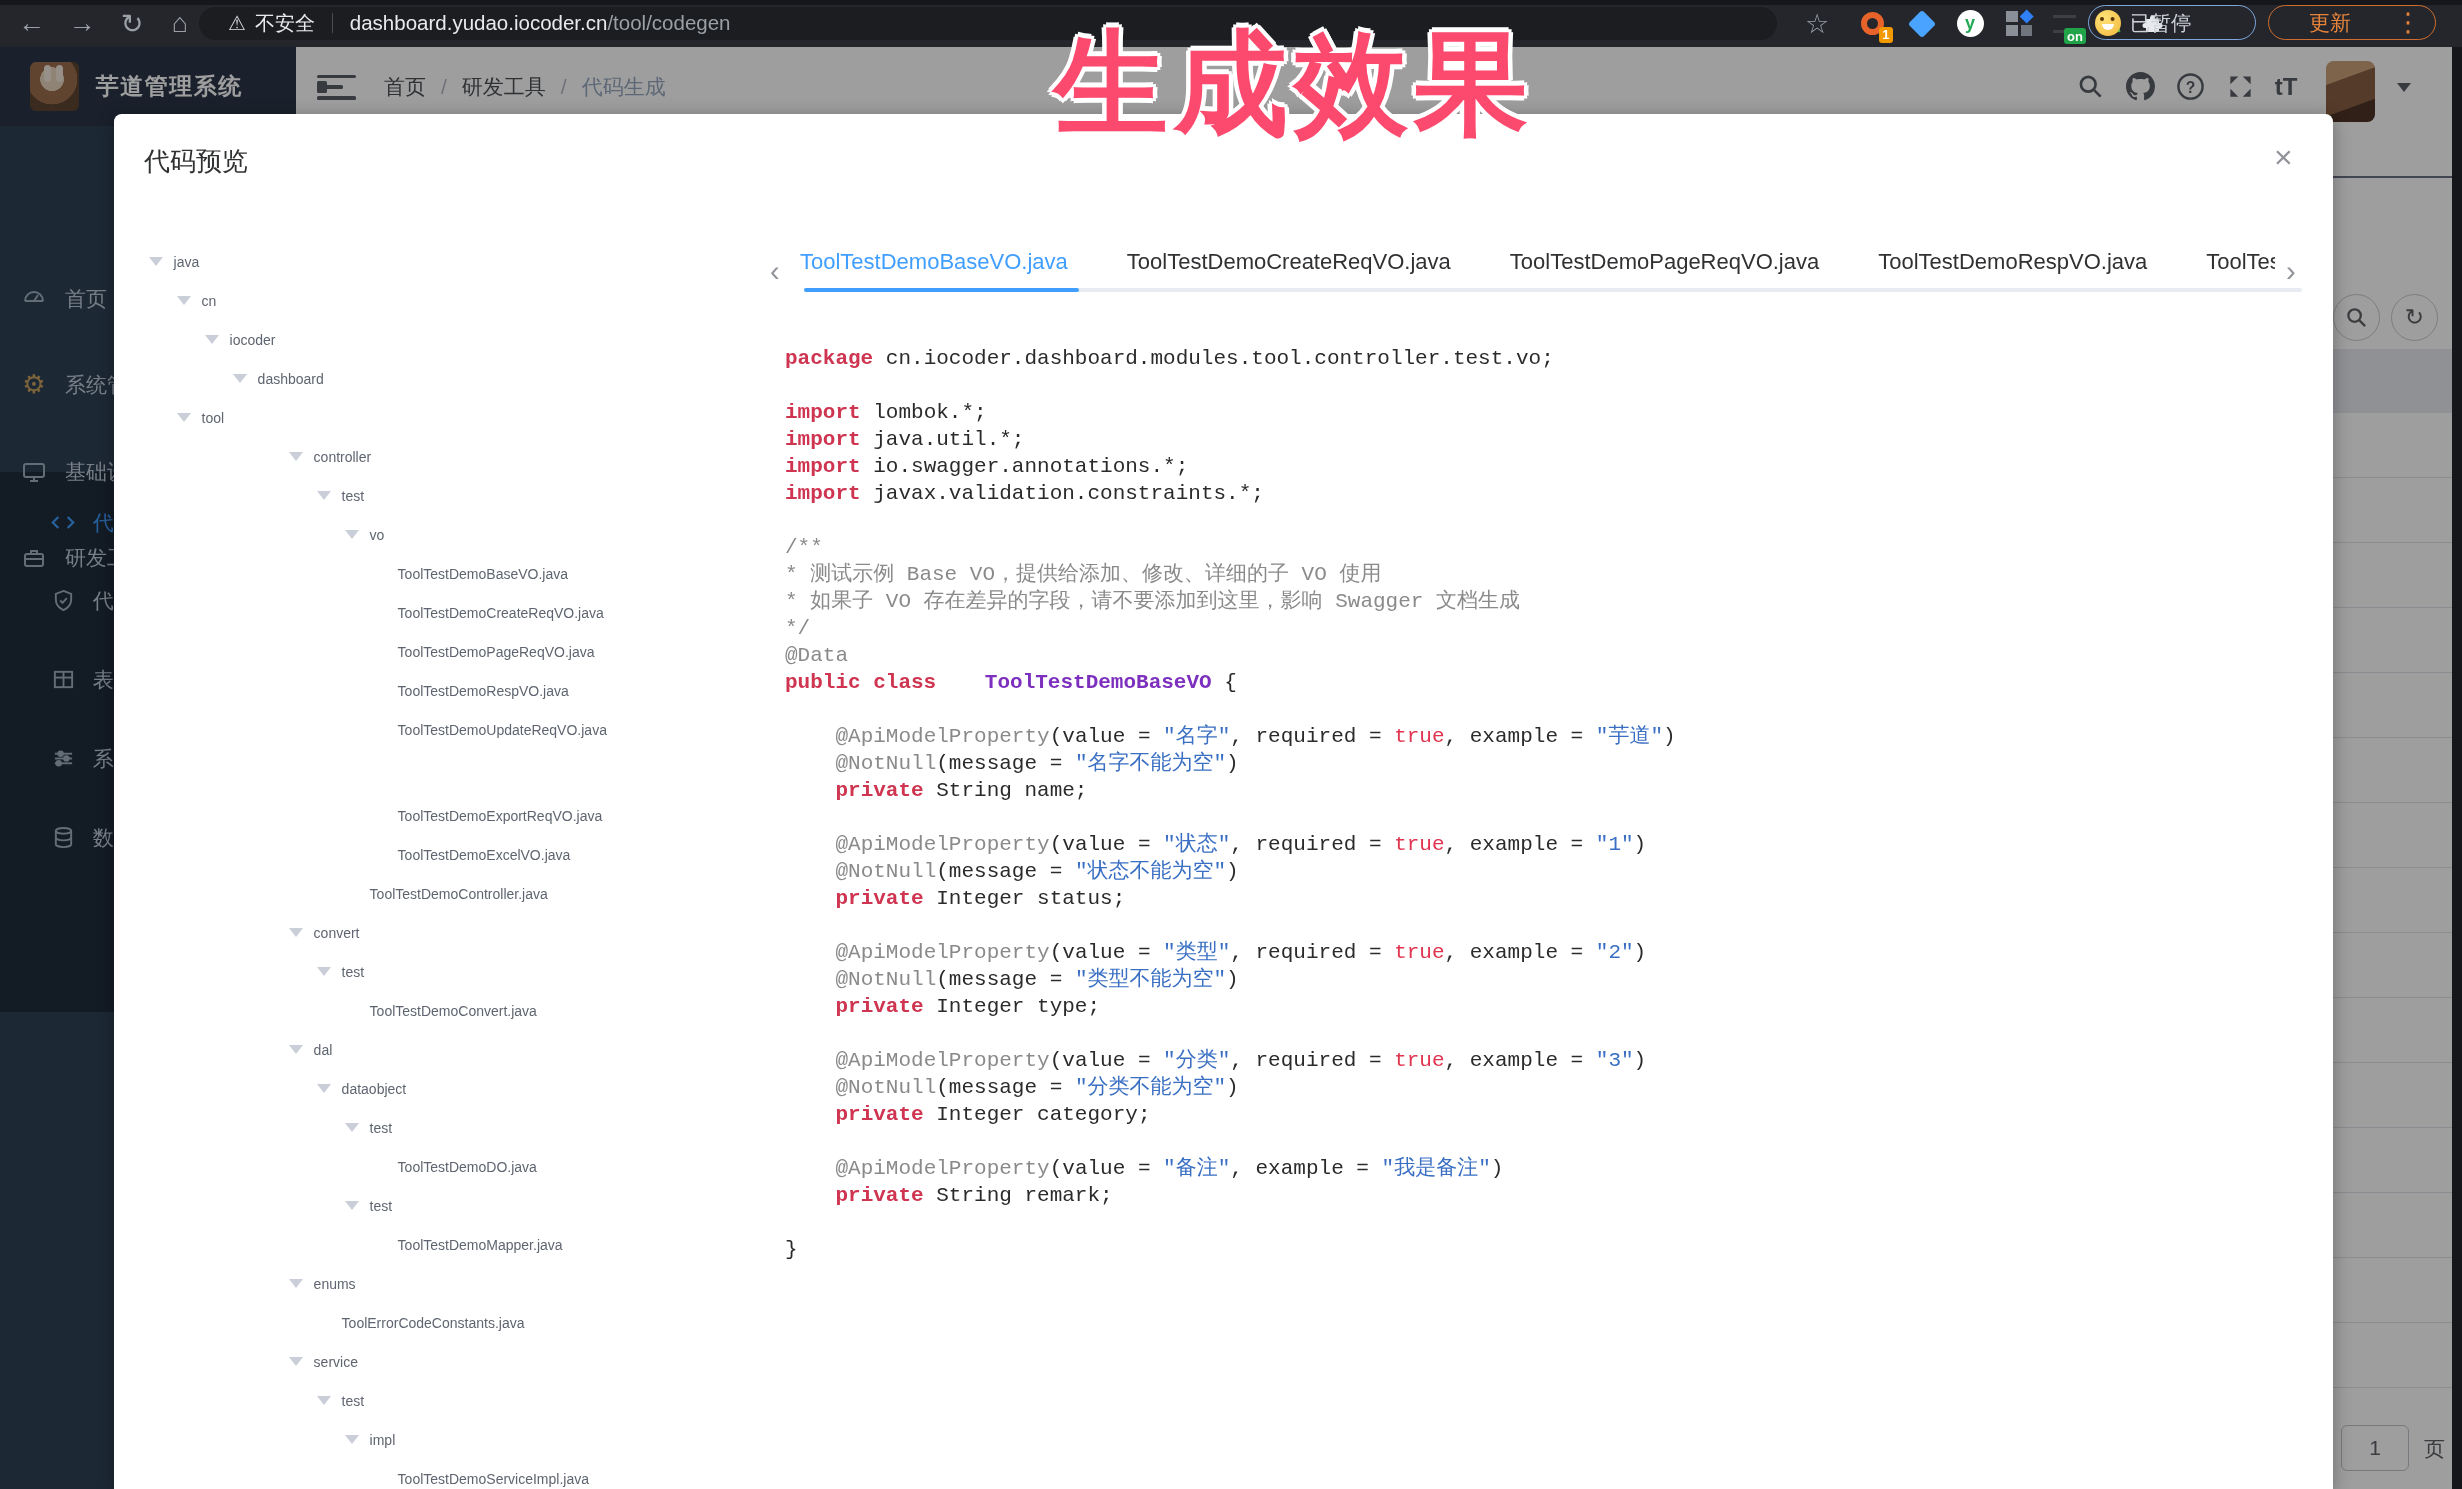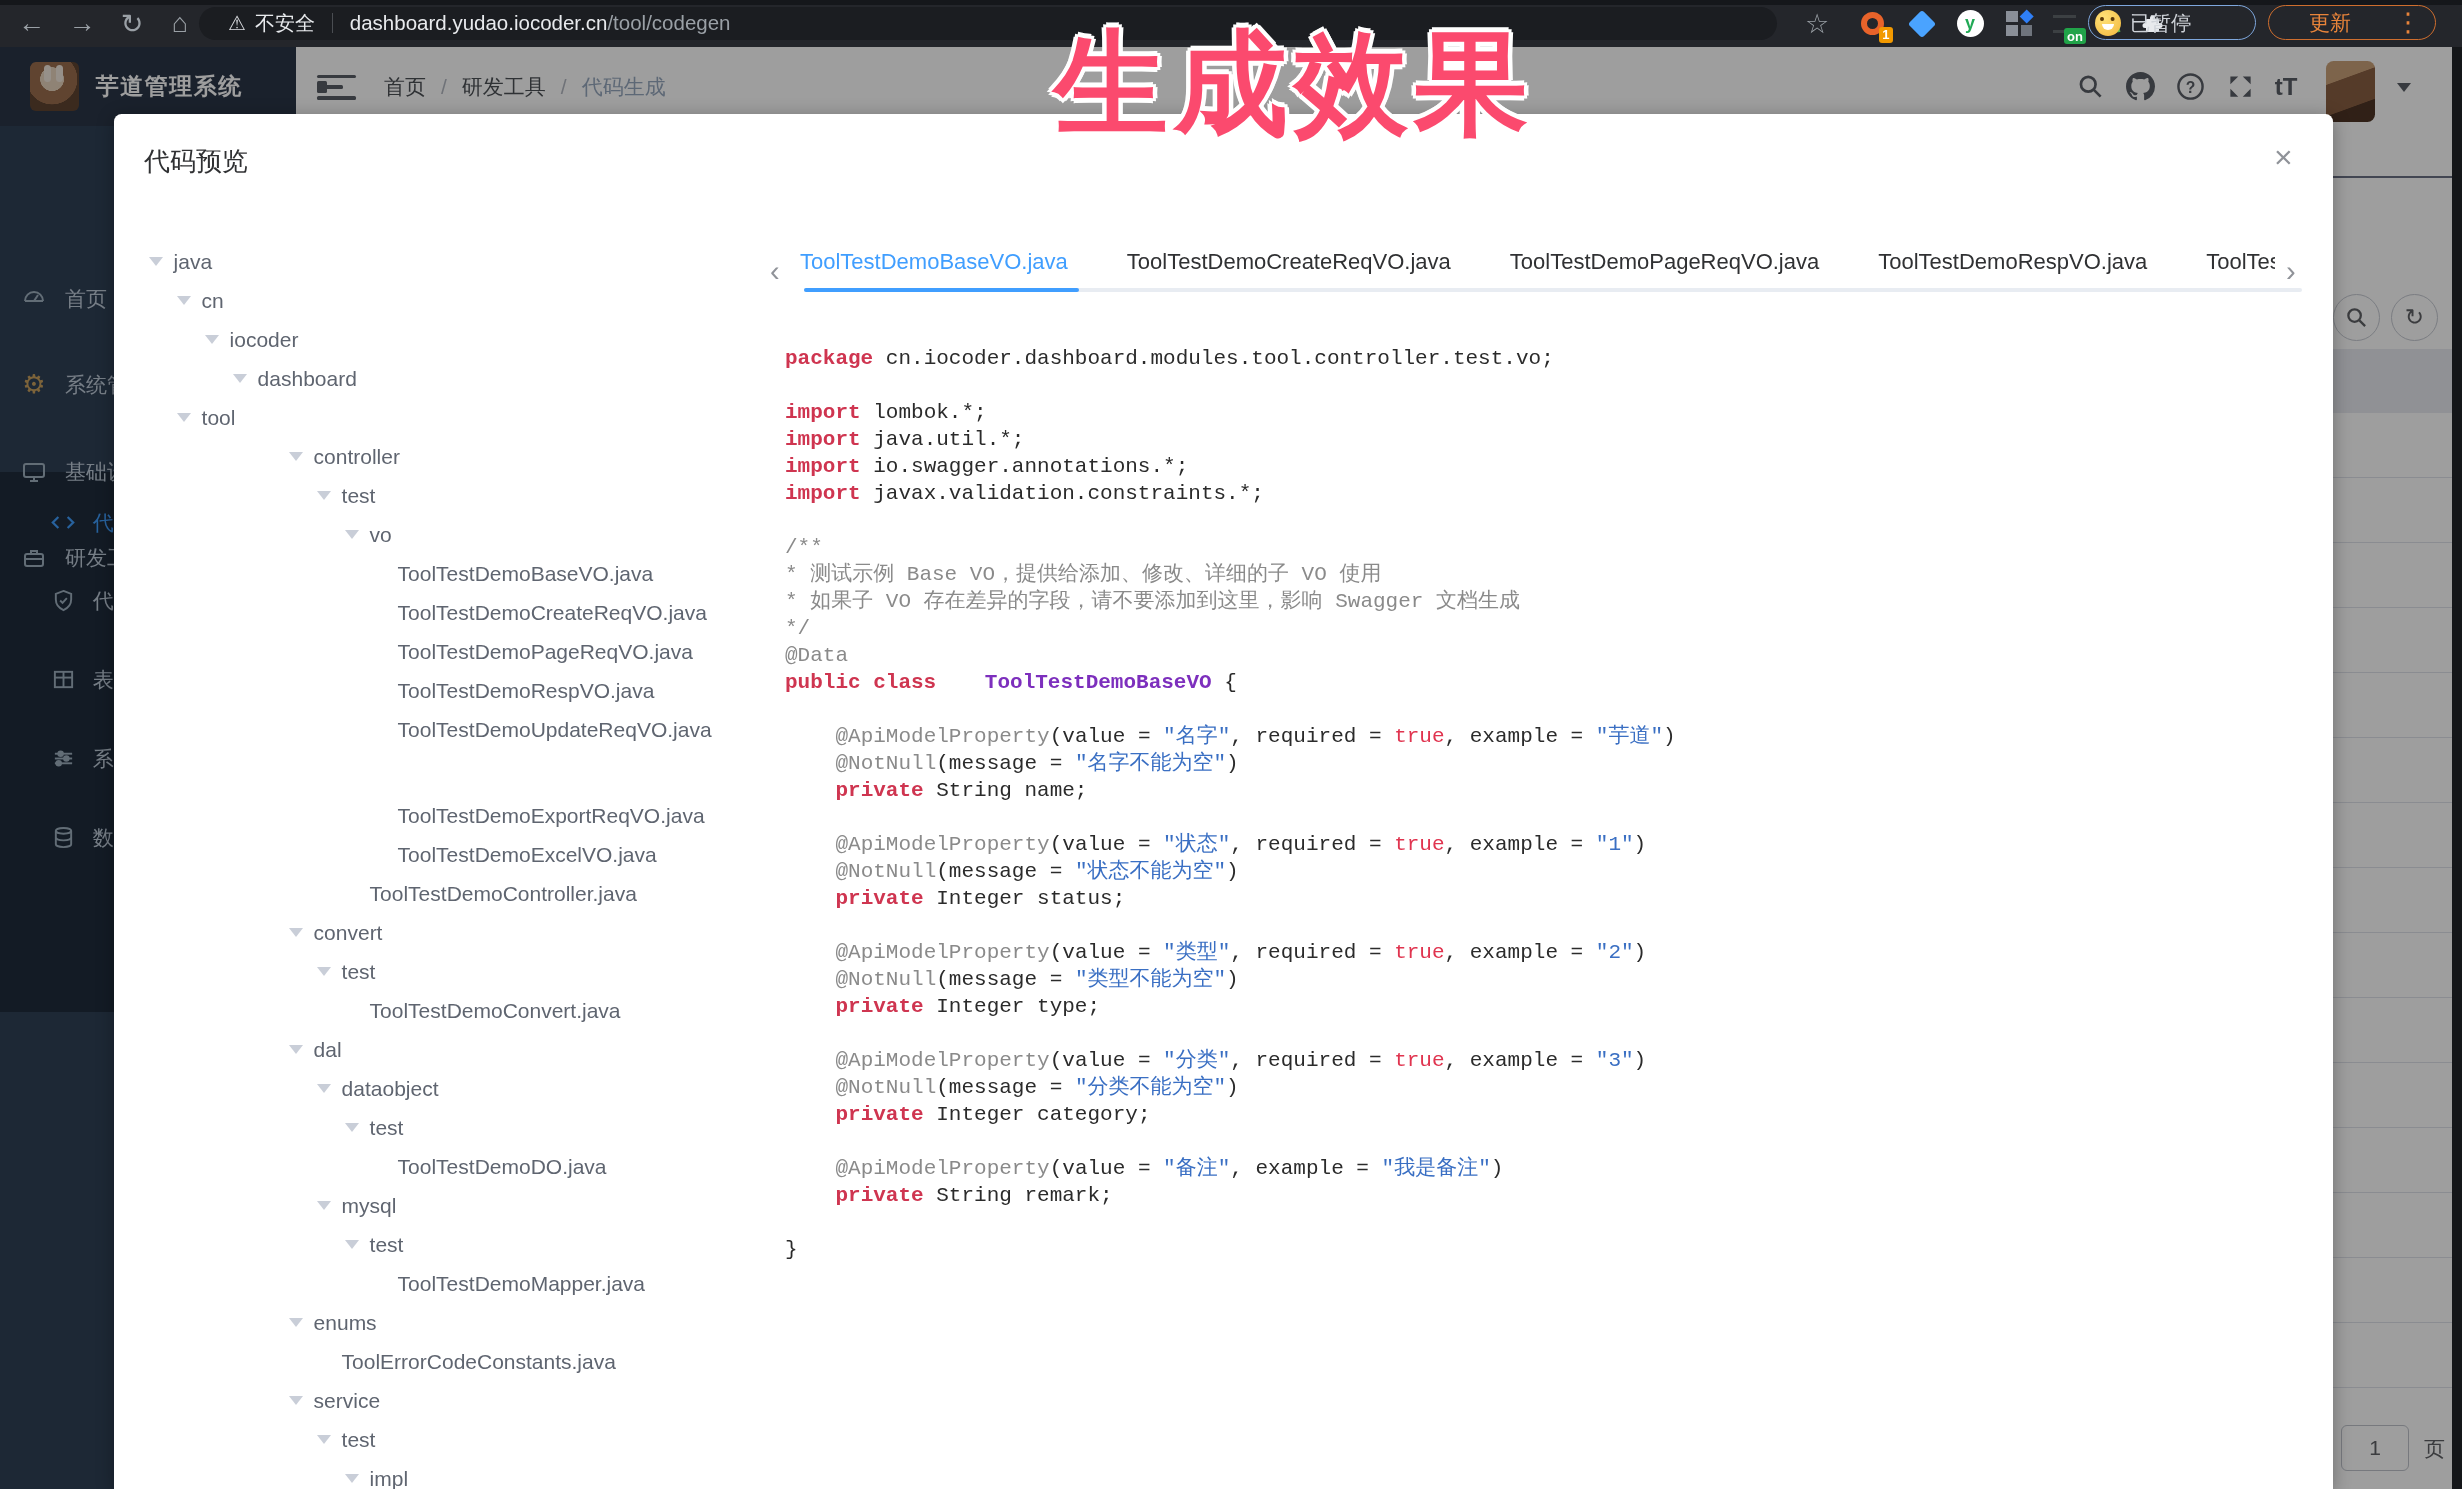--- a/index.html
+++ b/index.html
@@ -83,21 +83,21 @@
          box-shadow:0 3px 18px rgba(0,0,0,.3);z-index:60;}
   .modal-title{position:absolute;left:30px;top:30px;font-size:26px;color:#303133;}
   .modal-close{position:absolute;left:2160px;top:27px;font-size:32px;color:#909399;line-height:1;cursor:pointer;}
 
   
   .tree{position:absolute;left:0;top:128px;width:652px;height:1248px;overflow:hidden;}
   .tree-row{height:39px;display:flex;align-items:center;cursor:pointer;}
   .tree-caret{width:0;height:0;border-left:7.6px solid transparent;border-right:7.6px solid transparent;
               border-top:9px solid #c9ced8;margin-right:10.6px;flex:none;}
   .tree-caret.hidden{visibility:hidden;}
-  .tree-label{font-size:21px;color:#5f6570;white-space:nowrap;}
+  .tree-label{font-size:14px;color:#5f6570;white-space:nowrap;}
 
   
   .tabs-wrap{position:absolute;left:656px;top:124px;width:1540px;height:65px;}
   .tab-chevron{position:absolute;top:16.7px;font-size:29px;color:#909399;cursor:pointer;}
   .tabs-scroller{position:absolute;left:30px;top:0;width:1475px;height:47px;overflow:hidden;display:flex;gap:59px;align-items:center;}
   .tab{font-size:22px;color:#303133;white-space:nowrap;cursor:pointer;flex:none;}
   .tab.active{color:#409eff;}
   .tabs-bar{position:absolute;left:34px;top:50px;width:1498px;height:3.8px;background:#e8ecf2;border-radius:2.3px;}
   .tabs-bar .ink{position:absolute;left:0;top:0;width:275px;height:3.8px;background:#409eff;border-radius:2.3px;}
 
@@ -430,24 +430,20 @@
           <span class="tree-label">dataobject</span>
         </div>
         <div class="tree-row" style="padding-left: 231px;">
           <span class="tree-caret"></span>
           <span class="tree-label">test</span>
         </div>
         <div class="tree-row" style="padding-left: 259px;">
           <span class="tree-caret hidden"></span>
           <span class="tree-label">ToolTestDemoDO.java</span>
         </div>
-        <div class="tree-row" style="padding-left: 203px;">
-          <span class="tree-caret"></span>
-          <span class="tree-label">mysql</span>
-        </div>
         <div class="tree-row" style="padding-left: 231px;">
           <span class="tree-caret"></span>
           <span class="tree-label">test</span>
         </div>
         <div class="tree-row" style="padding-left: 259px; text-align: center;">
           <span class="tree-caret hidden"></span>
           <span class="tree-label">ToolTestDemoMapper.java</span>
         </div>
         <div class="tree-row" style="padding-left: 175px;">
           <span class="tree-caret"></span>

